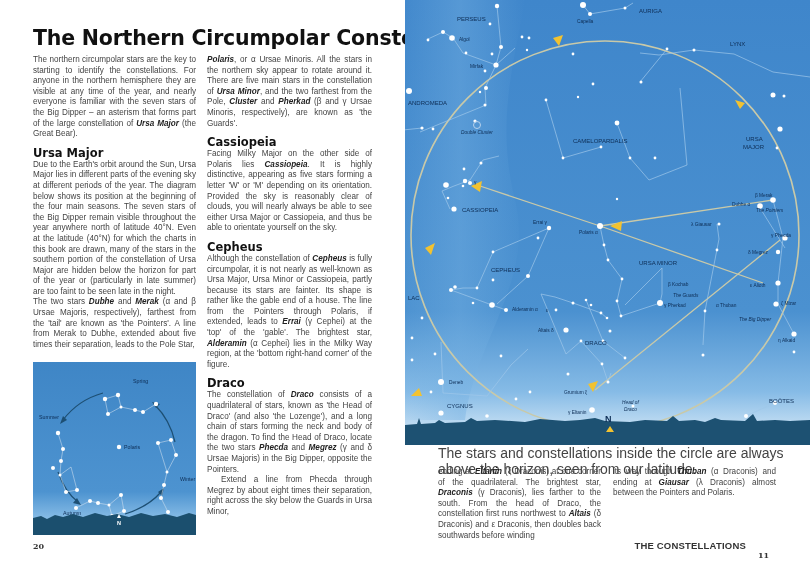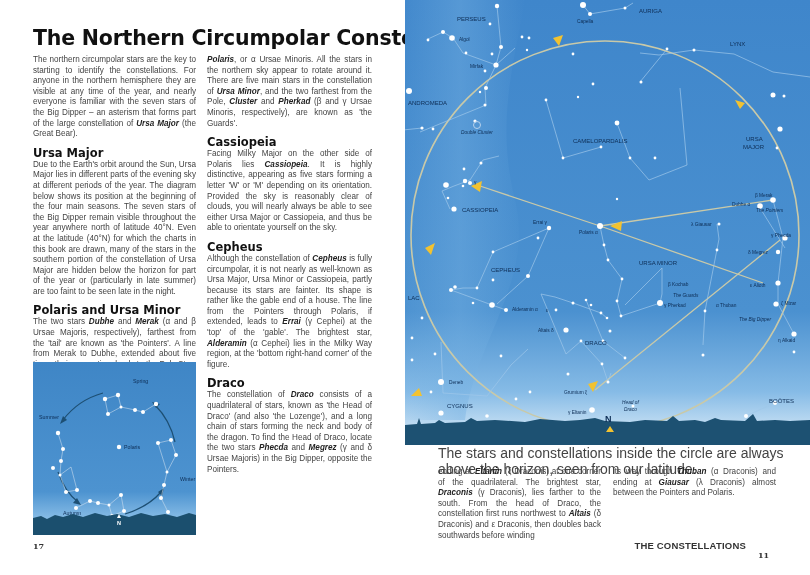--- a/index.html
+++ b/index.html
@@ -23,32 +23,32 @@
 </style>
 </head>
 <body>
 
 <h1 class="title">The Northern Circumpolar Constellations</h1>
 
 <div class="col" id="col1">
   <p><span>The northern circumpolar stars are the key to starting to identify the constellations. For anyone in the northern hemisphere they are visible at any time of the year, and nearly everyone is familiar with the seven stars of the Big Dipper – an asterism that forms part of the large constellation of </span><b>Ursa Major</b><span> (the Great Bear).</span></p>
   <h2>Ursa Major</h2>
   <p>Due to the Earth's orbit around the Sun, Ursa Major lies in different parts of the evening sky at different periods of the year. The diagram below shows its position at the beginning of the four main seasons. The seven stars of the Big Dipper remain visible throughout the year anywhere north of latitude 40°N. Even at the latitude (40°N) for which the charts in this book are drawn, many of the stars in the southern portion of the constellation of Ursa Major are hidden below the horizon for part of the year or (particularly in late summer) are too faint to be seen late in the night.</p>
-  <h2>Polaris and Ursa Minor</h2>
   <p><span>The two stars </span><b>Dubhe</b><span> and </span><b>Merak</b><span> (α and β Ursae Majoris, respectively), farthest from the 'tail' are known as 'the Pointers'. A line from Merak to Dubhe, extended about five times their separation, leads to the Pole Star, </span></p>
 </div>
 
 <div class="col" id="col2">
   <p><b>Polaris</b><span>, or α Ursae Minoris. All the stars in the northern sky appear to rotate around it. There are five main stars in the constellation of </span><b>Ursa Minor</b><span>, and the two farthest from the Pole, </span><b>Cluster</b><span> and </span><b>Pherkad</b><span> (β and γ Ursae Minoris, respectively), are known as 'the Guards'.</span></p>
   <h2>Cassiopeia</h2>
   <p><span>Facing Milky Major on the other side of Polaris lies </span><b>Cassiopeia</b><span>. It is highly distinctive, appearing as five stars forming a letter 'W' or 'M' depending on its orientation. Provided the sky is reasonably clear of clouds, you will nearly always be able to see either Ursa Major or Cassiopeia, and thus be able to orientate yourself on the sky.</span></p>
   <h2>Cepheus</h2>
   <p><span>Although the constellation of </span><b>Cepheus</b><span> is fully circumpolar, it is not nearly as well-known as Ursa Major, Ursa Minor or Cassiopeia, partly because its stars are fainter. Its shape is rather like the gable end of a house. The line from the Pointers through Polaris, if extended, leads to </span><b>Errai</b><span> (γ Cephei) at the 'top' of the 'gable'. The brightest star, </span><b>Alderamin</b><span> (α Cephei) lies in the Milky Way region, at the 'bottom right-hand corner' of the figure.</span></p>
   <h2>Draco</h2>
   <p><span>The constellation of </span><b>Draco</b><span> consists of a quadrilateral of stars, known as 'the Head of Draco' (and also 'the Lozenge'), and a long chain of stars forming the neck and body of the dragon. To find the Head of Draco, locate the two stars </span><b>Phecda</b><span> and </span><b>Megrez</b><span> (γ and δ Ursae Majoris) in the Big Dipper, opposite the Pointers.</span></p>
+  <p class="ind">Extend a line from Phecda through Megrez by about eight times their separation, right across the sky below the Guards in Ursa Minor,</p>
 </div>
 
 <svg id="smallmap" viewBox="0 0 163 173">
   <defs>
     <linearGradient id="smsky" x1="0" y1="0" x2="0" y2="1">
       <stop offset="0" stop-color="#3f86c6"></stop>
         <stop offset="0.75" stop-color="#4d93d0"></stop>
         <stop offset="0.92" stop-color="#8cc0e8"></stop>
     </linearGradient>
   </defs>
@@ -342,15 +342,15 @@
 <div class="caption">The stars and constellations inside the circle are always above the horizon, seen from our latitude.</div>
 
 <div class="col" id="col3">
   <p><span>ending at </span><b>Eltanin</b><span> (ξ Draconis) at one corner of the quadrilateral. The brightest star, </span><b>Draconis</b><span> (γ Draconis), lies farther to the south. From the head of Draco, the constellation first runs northwest to </span><b>Altais</b><span> (δ Draconis) and ε Draconis, then doubles back southwards before winding</span></p>
 </div>
 
 <div class="col" id="col4">
   <p><span>its way through </span><b>Thuban</b><span> (α Draconis) and ending at </span><b>Giausar</b><span> (λ Draconis) almost between the Pointers and Polaris.</span></p>
 </div>
 
-<div class="folio" style="left:33px;top:541px;">17</div>
+<div class="folio" style="left:33px;top:541px;">20</div>
 <div class="running">THE CONSTELLATIONS</div>
 <div class="folio" style="left:758px;top:550px;">11</div>
 
 </body></html>

